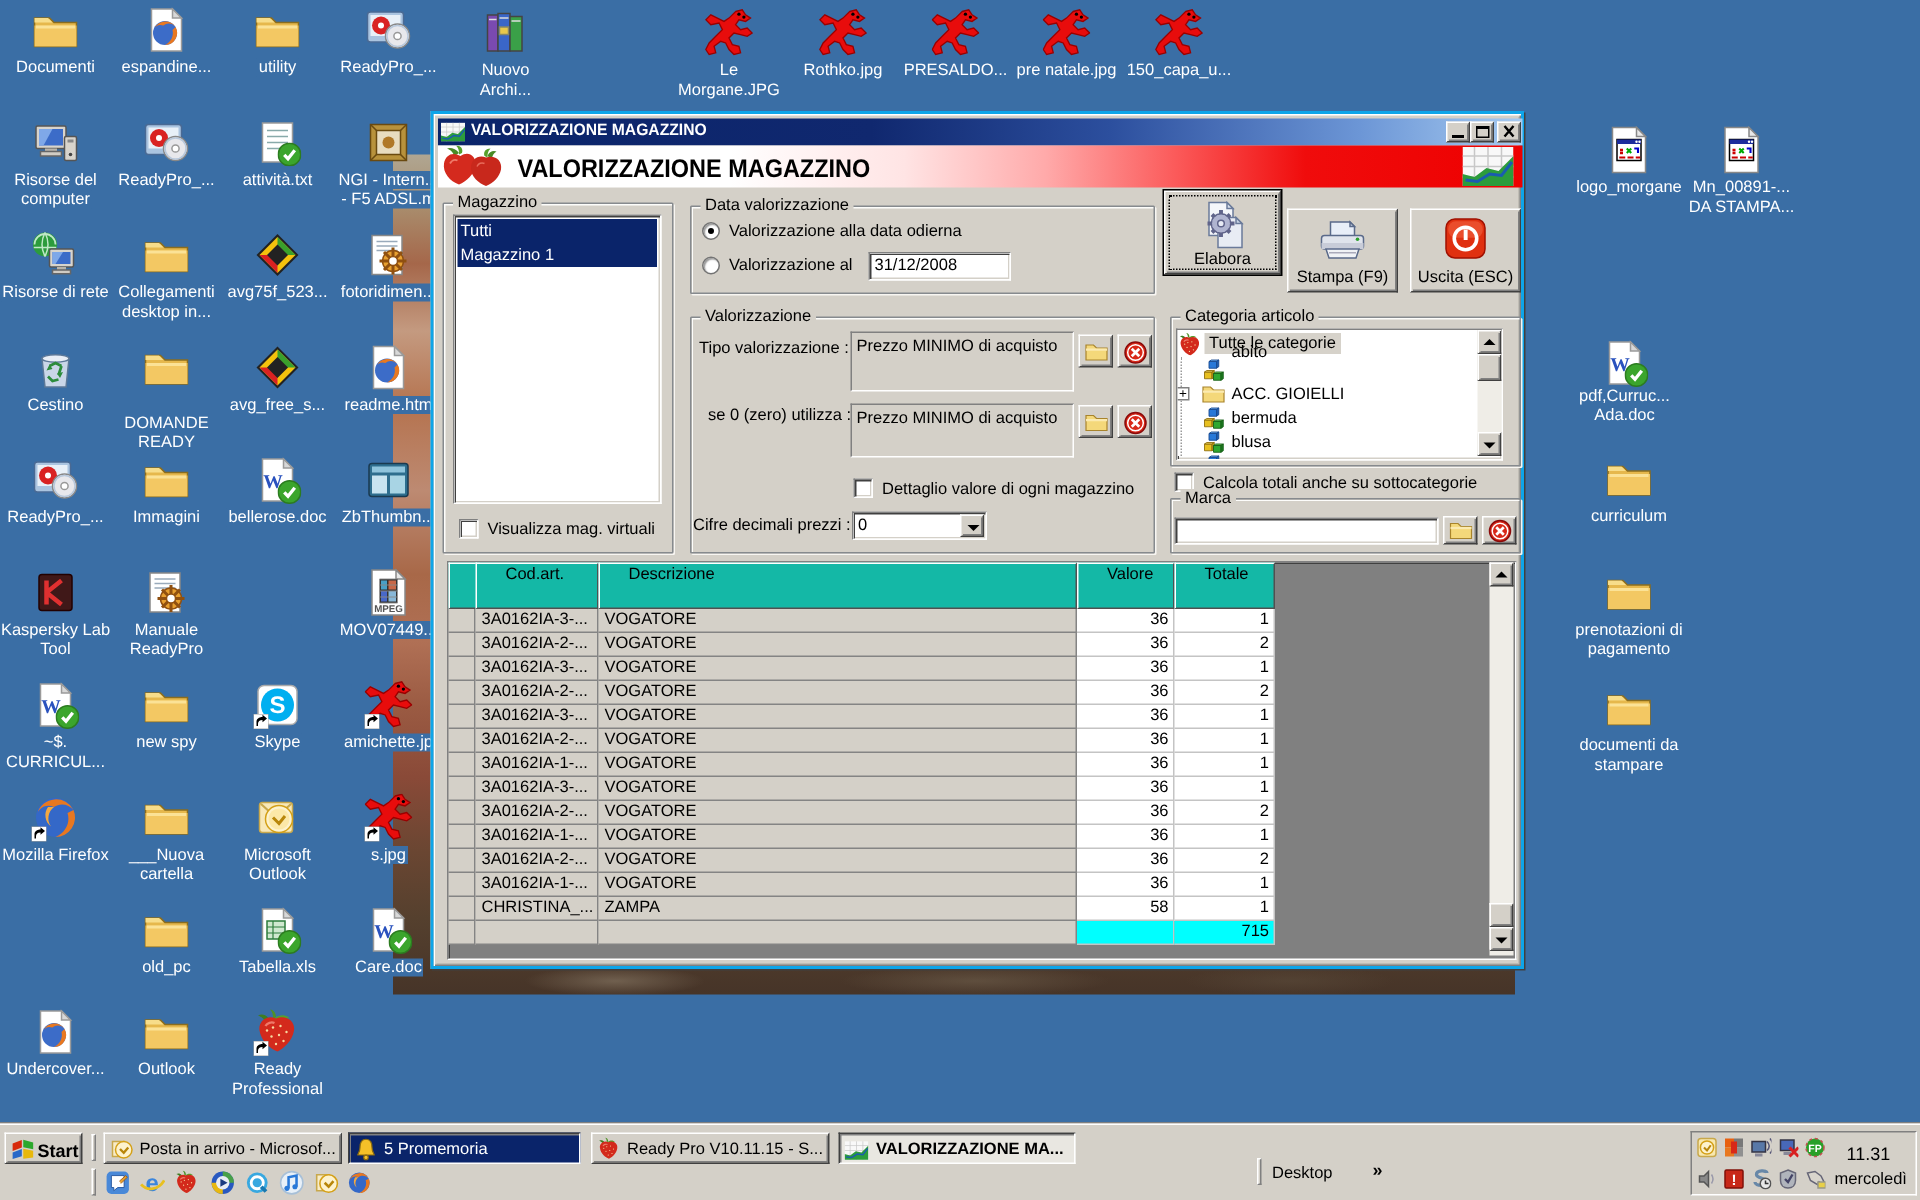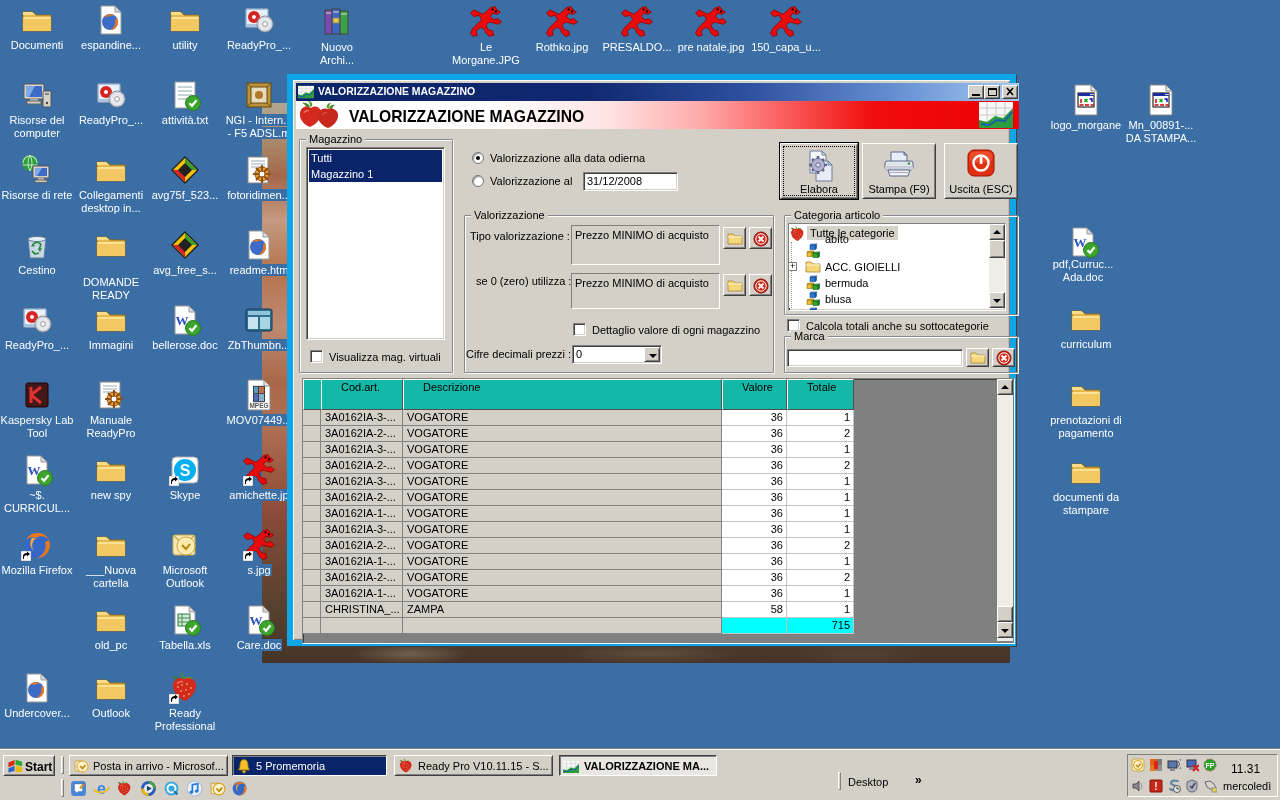--- a/index.html
+++ b/index.html
@@ -748,21 +748,21 @@
     </div>
 <div class="ico" style="left:1048px;top:456px;width:76px;">
       <svg width="32" height="32">
         <use href="#folder"></use>
       </svg>
       <div style="margin-top:3px;">
         <div><span class="lb">documenti da</span></div>
         <div><span class="lb">stampare</span></div>
       </div>
     </div>
-<div class="abs" style="left:287px;top:74px;width:729px;height:572px;background:#d4d0c8;border:6px solid #0ea5e9;box-shadow:inset 1px 1px 0 #fff,inset -1px -1px 0 #808080,inset 2px 2px 0 #d4d0c8, inset -2px -2px 0 #bfbcb4,1px 1px 0 #404040;">
+<div class="abs" style="left:287px;top:74px;width:729px;height:572px;background:#d4d0c8;border:2px solid #0ea5e9;box-shadow:inset 1px 1px 0 #fff,inset -1px -1px 0 #808080,inset 2px 2px 0 #d4d0c8, inset -2px -2px 0 #bfbcb4,1px 1px 0 #404040;">
 <div class="abs" style="left:3px;top:3px;width:723px;height:18px;background:linear-gradient(90deg,#0a246a 0%,#10286f 40%,#2c4f9e 62%,#6c96d6 85%,#a6caf0 100%);"></div>
 <svg class="abs" style="left:5px;top:4px" width="16" height="16">
         <use href="#chartico" width="16" height="16"></use>
       </svg>
 <div class="abs" style="left:25px;top:5px;color:#fff;font-weight:bold;font-size:11px;transform:scaleX(.95);transform-origin:0 0;white-space:nowrap;">VALORIZZAZIONE MAGAZZINO</div>
 <div class="cap" style="left:675px;top:5px;">
         <div style="position:absolute;left:3px;bottom:2px;width:8px;height:2px;background:#000;"></div>
       </div>
 <div class="cap" style="left:691px;top:5px;">
         <div style="position:absolute;left:3px;top:2px;width:9px;height:8px;border:1px solid #000;border-top-width:2px;"></div>
@@ -782,26 +782,29 @@
       </svg>
 <div class="grp" style="left:6px;top:59px;width:154px;height:234px;">
         <i>Magazzino</i>
       </div>
 <div class="sunk abs" style="left:13px;top:67px;width:139px;height:193px;">
         <div style="position:absolute;left:2px;top:2px;right:2px;height:16px;background:#0a246a;color:#fff;line-height:16px;padding-left:2px;">Tutti</div>
         <div style="position:absolute;left:2px;top:18px;right:2px;height:16px;background:#0a246a;color:#fff;line-height:16px;padding-left:2px;">Magazzino 1</div>
       </div>
 <div class="cb" style="left:17px;top:270px;"></div>
 <div class="lab" style="left:36px;top:271px;">Visualizza mag. virtuali</div>
+<div class="grp" style="left:171px;top:61px;width:310px;height:59px;">
+        <i>Data valorizzazione</i>
+      </div>
 <div class="rd on" style="left:179px;top:72px;"></div>
 <div class="lab" style="left:197px;top:72px;">Valorizzazione alla data odierna</div>
 <div class="rd" style="left:179px;top:95px;"></div>
 <div class="lab" style="left:197px;top:95px;">Valorizzazione al</div>
 <div class="sunk abs" style="left:290px;top:92px;width:95px;height:19px;line-height:17px;padding-left:3px;font-size:11px;">31/12/2008</div>
-<div class="btn3" style="left:487px;top:63px;width:78px;height:56px;outline:1px solid #000;">
+<div class="btn3" style="left:487px;top:51px;width:78px;height:56px;outline:1px solid #000;">
         <div style="position:absolute;left:2px;top:2px;right:2px;bottom:2px;border:1px dotted #000;"></div>
         <svg style="position:absolute;left:50%;top:5px;transform:translateX(-50%);" width="34" height="34">
           <use href="#pagegear"></use>
         </svg>
         <div style="position:absolute;bottom:3px;width:100%;text-align:center;">Elabora</div>
       </div>
 <div class="btn3" style="left:569px;top:63px;width:74px;height:56px;">
         <svg style="position:absolute;left:50%;top:5px;transform:translateX(-50%);" width="34" height="30">
           <use href="#printer"></use>
         </svg>

